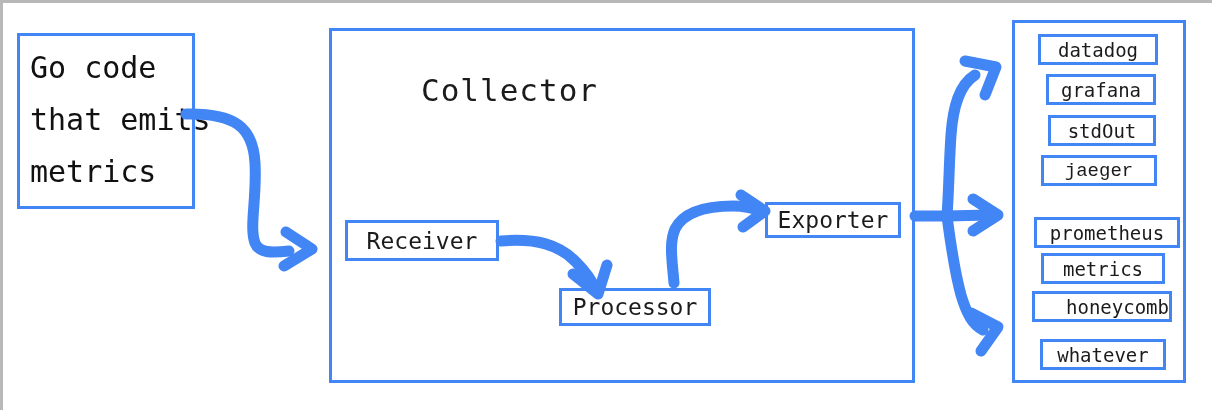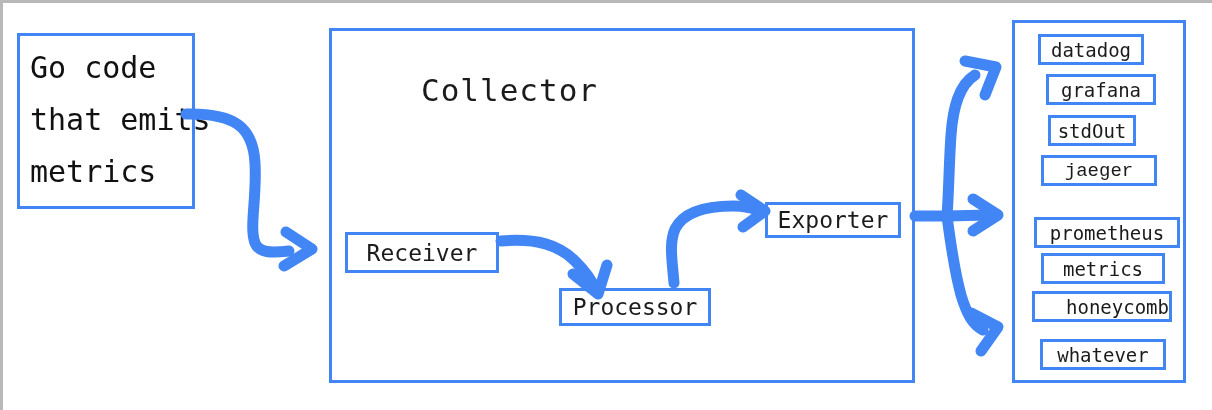--- a/index.html
+++ b/index.html
@@ -80,21 +80,20 @@
     color: #1b1b1b;
     font-family: "DejaVu Sans Mono", monospace;
     letter-spacing: 1px;
   }
   #receiver-box {
     left: 342px;
     top: 217px;
     width: 154px;
     height: 41px;
     font-size: 23px;
-    margin-top: 12px;
   }
   #processor-box {
     left: 556px;
     top: 285px;
     width: 152px;
     height: 38px;
     font-size: 23px;
   }
   #exporter-box {
     left: 762px;
@@ -146,27 +145,27 @@
   <div class="box" id="processor-box">
     <span>Processor</span>
   </div>
 
   <div class="box" id="exporter-box">
     <span>Exporter</span>
   </div>
 
   <div class="container-box" id="backends-box"></div>
   <div id="backend-items">
-      <div class="backend-item" style="left: 1035px; top: 31px; width: 106px;">
+      <div class="backend-item" style="left: 1035px; top: 31px; width: 120px;">
         <span>datadog</span>
       </div>
       <div class="backend-item" style="left: 1043px; top: 71px; width: 110px;">
         <span>grafana</span>
       </div>
-      <div class="backend-item" style="left: 1045px; top: 112px; width: 88px;">
+      <div class="backend-item" style="left: 1045px; top: 112px; width: 108px;">
         <span>stdOut</span>
       </div>
       <div class="backend-item" style="left: 1038px; top: 152px; width: 116px; font-family: Liberation Mono, monospace;">
         <span>jaeger</span>
       </div>
       <div class="backend-item" style="left: 1031px; top: 214px; width: 146px;">
         <span>prometheus</span>
       </div>
       <div class="backend-item" style="left: 1038px; top: 250px; width: 124px;">
         <span>metrics</span>

